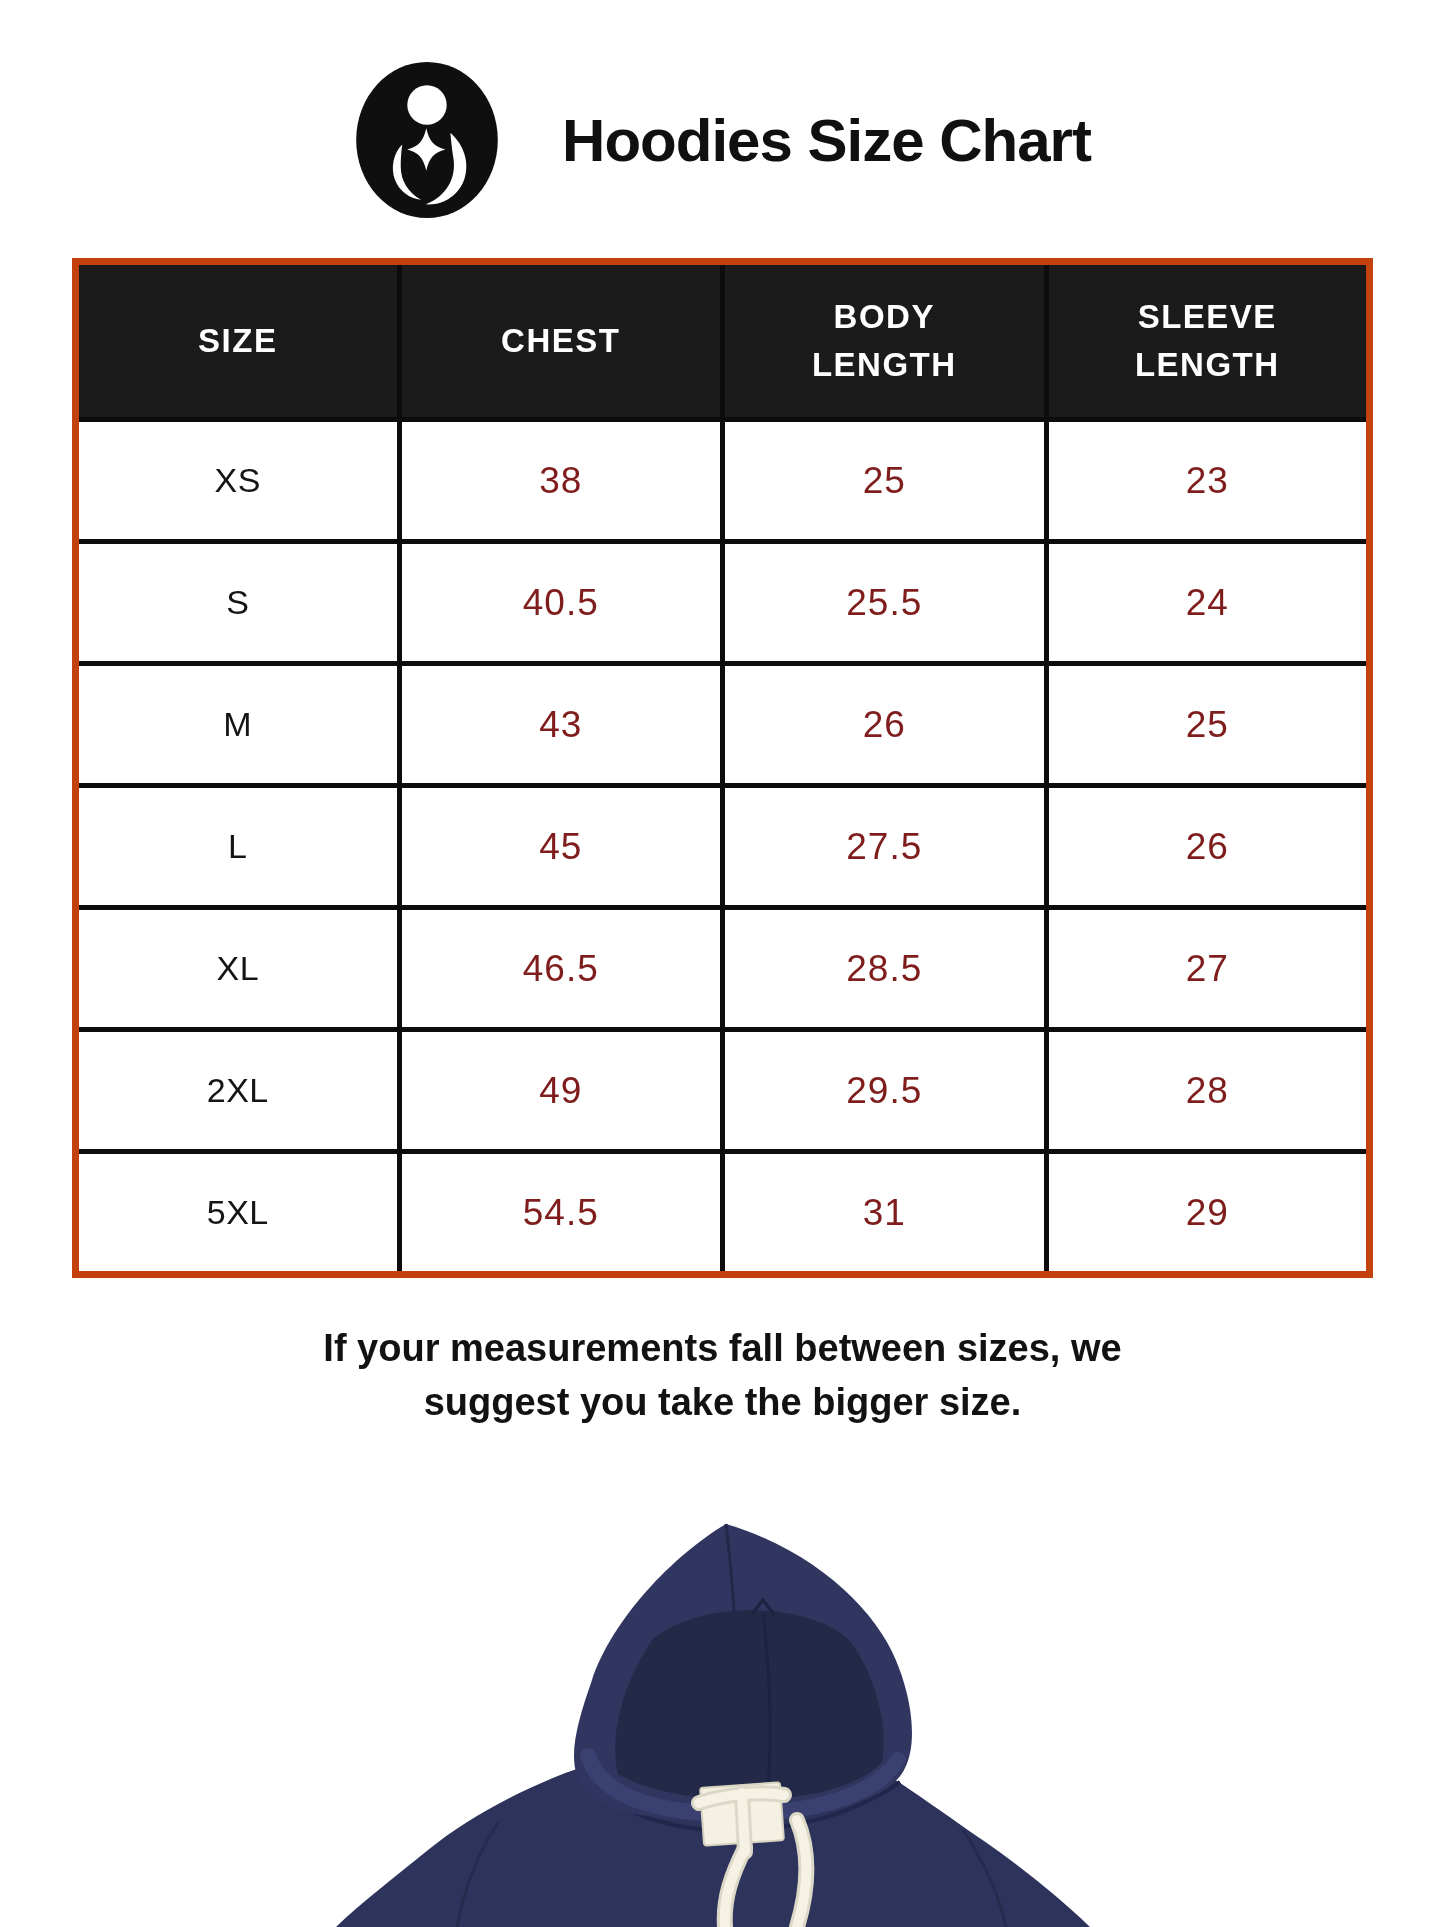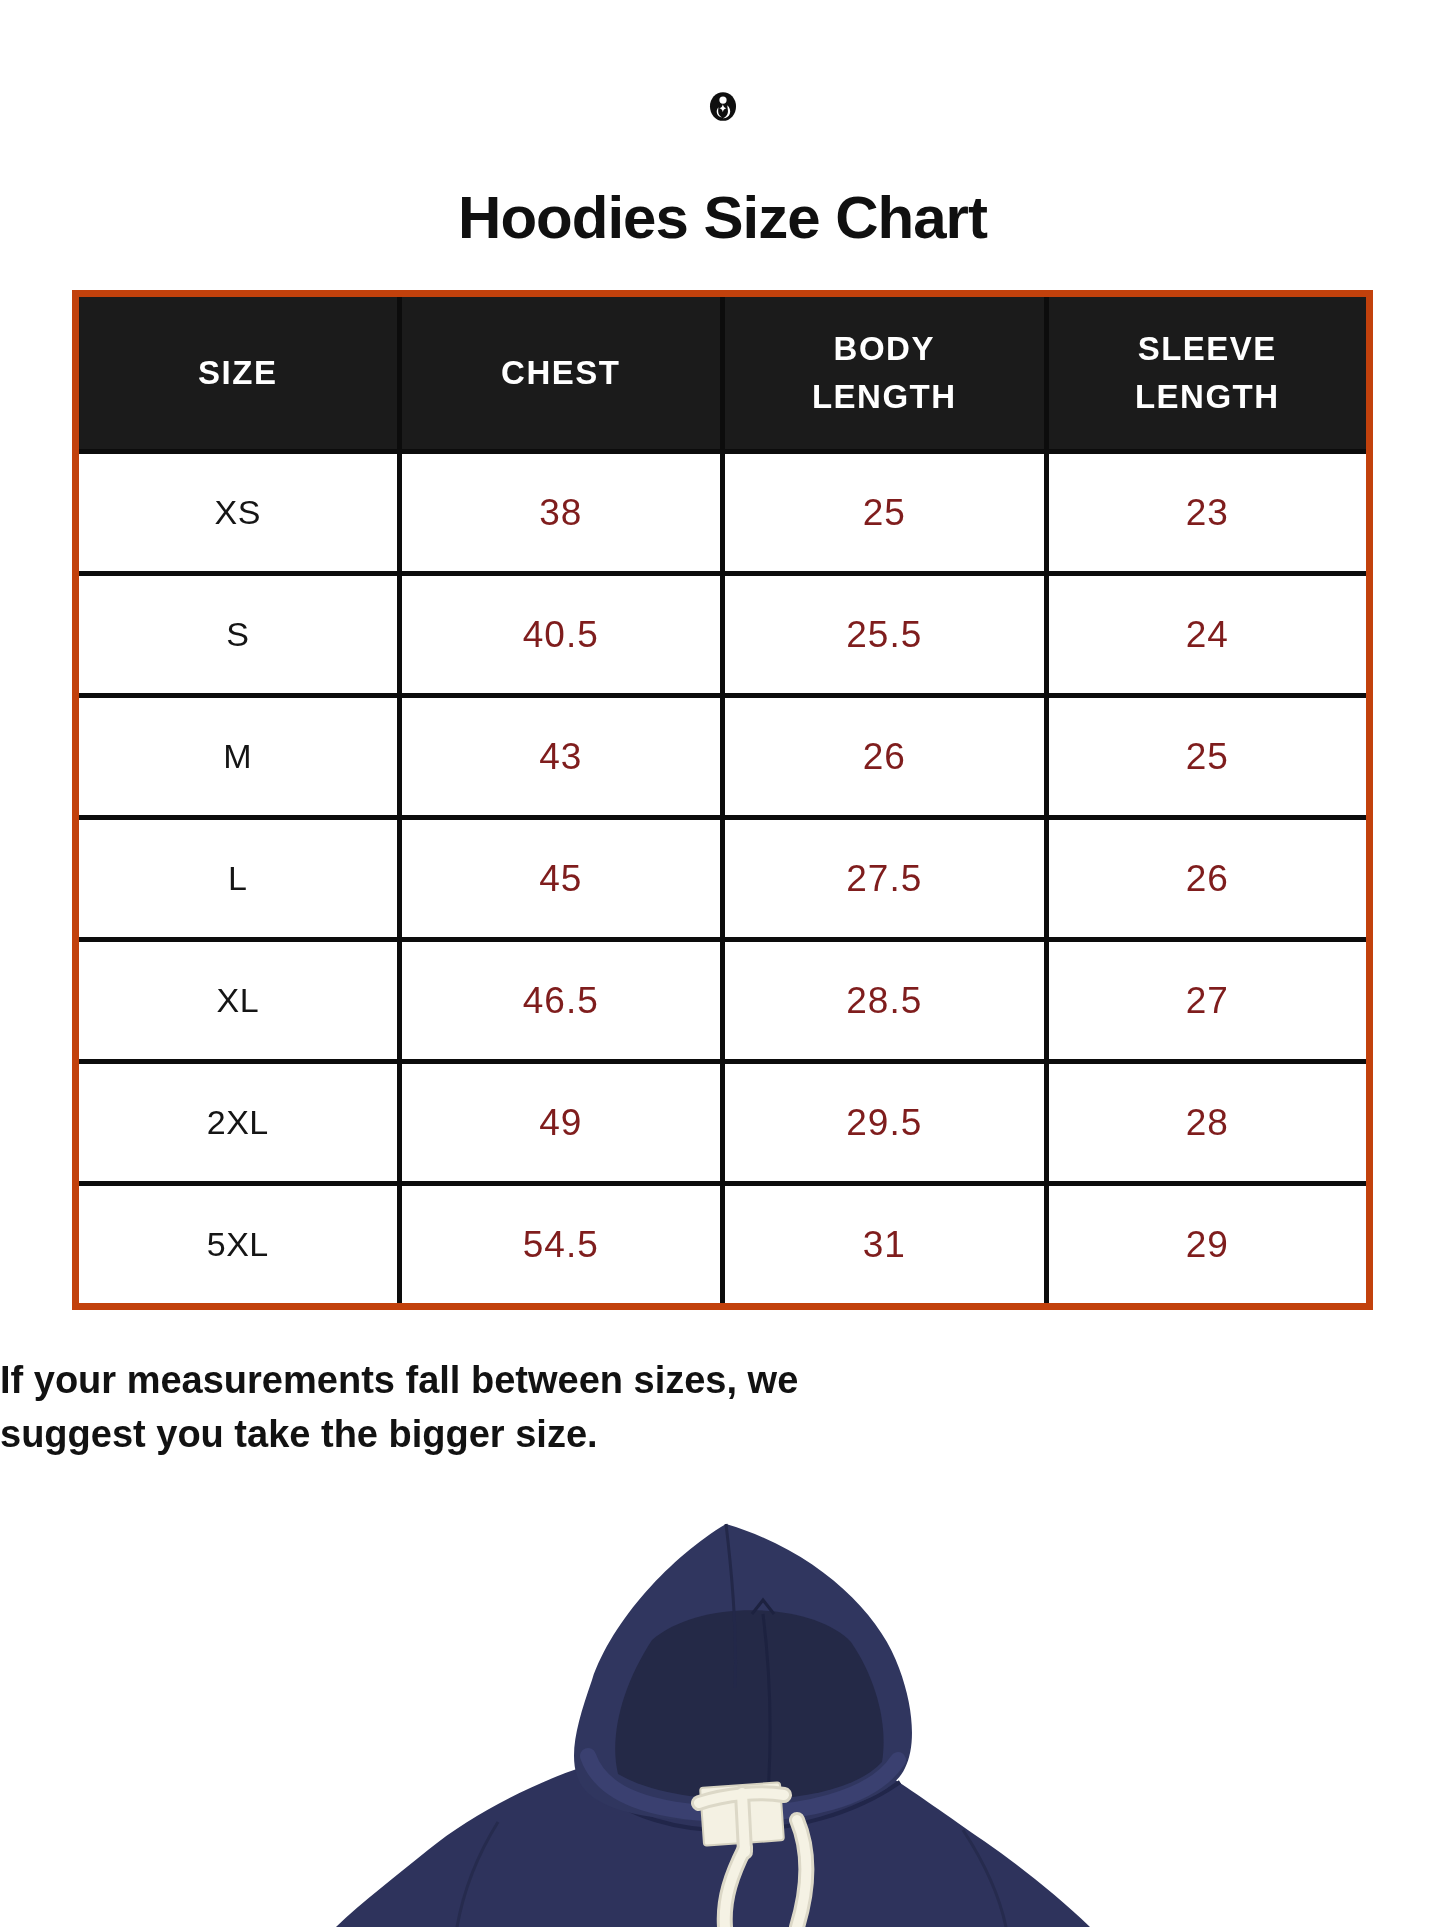--- a/index.html
+++ b/index.html
@@ -5,23 +5,23 @@
   html,body{margin:0;padding:0;}
   body{
     width:1445px;height:1927px;
     position:relative;overflow:hidden;
     background:#ffffff;
     font-family:"Liberation Sans", sans-serif;
     color:#111;
   }
   
   .brand-header{
-    padding-top:92px;
+    padding-top:60px;
     display:flex;align-items:center;justify-content:center;
-    gap:62px;height:160px;flex-direction:column;
+    gap:62px;height:160px;
   }
   .brand-header svg{display:block;}
   .page-title{
     font-size:60px;font-weight:bold;letter-spacing:-1px;
     color:#101010;white-space:nowrap;
   }
   
   .table-wrap{margin:38px 72px 0 72px;}
   table.size-table{
     width:100%;table-layout:fixed;border-collapse:collapse;
@@ -35,21 +35,21 @@
     background:#1b1b1b;color:#ffffff;
     height:150px;font-size:33px;font-weight:bold;
     letter-spacing:1.5px;line-height:1.45;
     white-space:pre-line;
   }
   table.size-table td{height:115px;background:#ffffff;}
   td.cell-size{font-weight:normal;font-size:34px;color:#151515;letter-spacing:0.5px;}
   td.cell-val{font-size:37px;font-weight:400;color:#7f1d1d;letter-spacing:1px;}
   
   .note-text{
-    margin-top:44px;
+    margin-top:44px;text-align:center;
     font-size:38px;font-weight:bold;line-height:1.42;
     color:#121212;white-space:pre-line;
   }
   
   .hoodie-photo{position:absolute;left:0;top:1522px;width:1445px;height:405px;}
 </style>
 </head>
 <body>
 
 <div class="brand-header">

